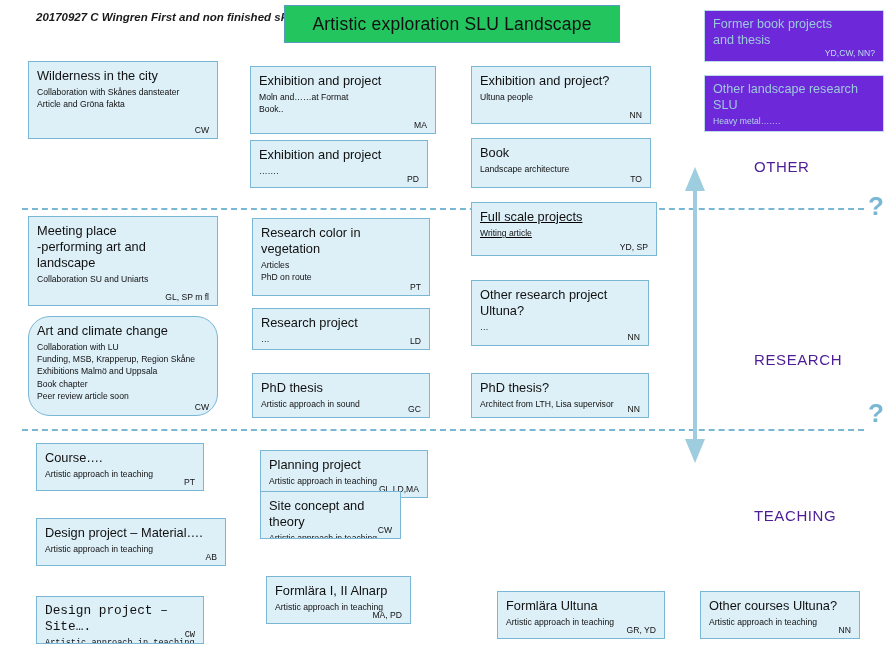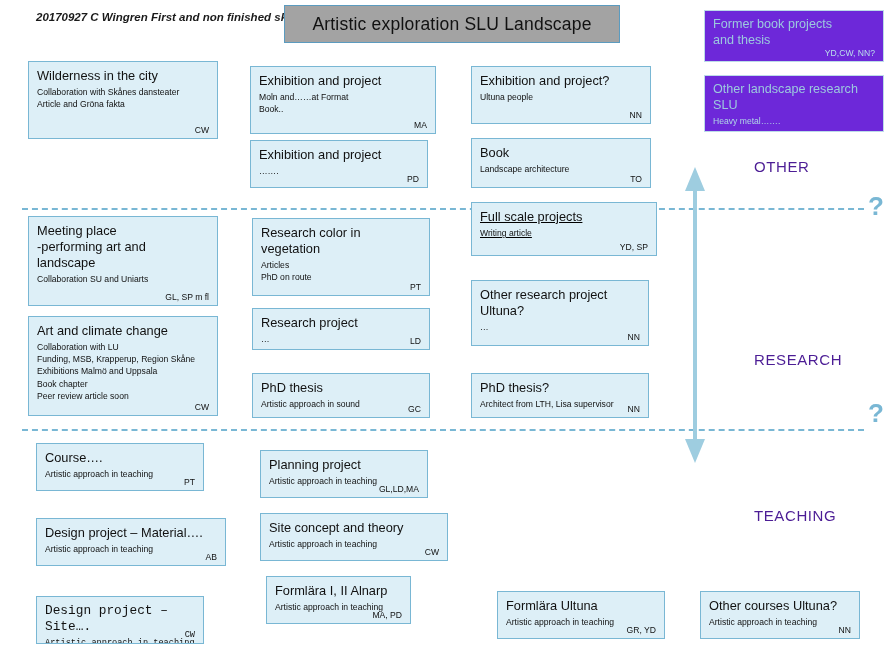--- a/index.html
+++ b/index.html
@@ -17,21 +17,21 @@
   .note {
     position:absolute;
     font-weight:bold; font-style:italic;
     font-size:11.5px; color:#1a1a1a; line-height:1.35;
   }
 
   
   .title-box {
     position:absolute;
     border:1.5px solid #5b9bbf;
-    background:#a3a3a3;
+    background:#22c55e;
     display:flex; align-items:center; justify-content:center;
     font-size:17.5px; color:#111; letter-spacing:0.2px;
   }
 
   
   .card {
     position:absolute;
     border:1.5px solid #79b7d4;
     background:#ddeff7;
     padding:6px 8px 4px 8px;
@@ -164,21 +164,21 @@
         <div class="hd">Full scale projects</div>
         <div class="sub">Writing article</div>
         <div class="init">YD, SP</div>
       </div>
       <div class="card" style="left: 471px; top: 280px; width: 178px; height: 66px;">
         <div class="hd">Other research project
 Ultuna?</div>
         <div class="sub">…</div>
         <div class="init">NN</div>
       </div>
-      <div class="card" style="left: 28px; top: 316px; width: 190px; height: 100px;">
+      <div class="card" style="left: 28px; top: 316px; width: 190px; height: 100px; border-radius: 22px;">
         <div class="hd">Art and climate change</div>
         <div class="sub">Collaboration with LU
 Funding, MSB, Krapperup, Region Skåne
 Exhibitions Malmö and Uppsala
 Book chapter
 Peer review article soon</div>
         <div class="init">CW</div>
       </div>
       <div class="card" style="left: 252px; top: 308px; width: 178px; height: 42px;">
         <div class="hd">Research project</div>
@@ -203,21 +203,21 @@
       <div class="card" style="left: 260px; top: 450px; width: 168px; height: 48px;">
         <div class="hd">Planning project</div>
         <div class="sub">Artistic approach in teaching</div>
         <div class="init">GL,LD,MA</div>
       </div>
       <div class="card" style="left: 36px; top: 518px; width: 190px; height: 48px;">
         <div class="hd">Design project – Material….</div>
         <div class="sub">Artistic approach in teaching</div>
         <div class="init">AB</div>
       </div>
-      <div class="card" style="left: 260px; top: 513px; width: 188px; height: 48px;">
+      <div class="card" style="left: 260px; top: 491px; width: 141px; height: 48px;">
         <div class="hd">Site concept and theory</div>
         <div class="sub">Artistic approach in teaching</div>
         <div class="init">CW</div>
       </div>
       <div class="card" style="left: 36px; top: 596px; width: 168px; height: 48px; font-family: Liberation Mono, monospace;">
         <div class="hd">Design project – Site….</div>
         <div class="sub">Artistic approach in teaching</div>
         <div class="init">CW</div>
       </div>
       <div class="card" style="left: 266px; top: 576px; width: 145px; height: 48px;">

